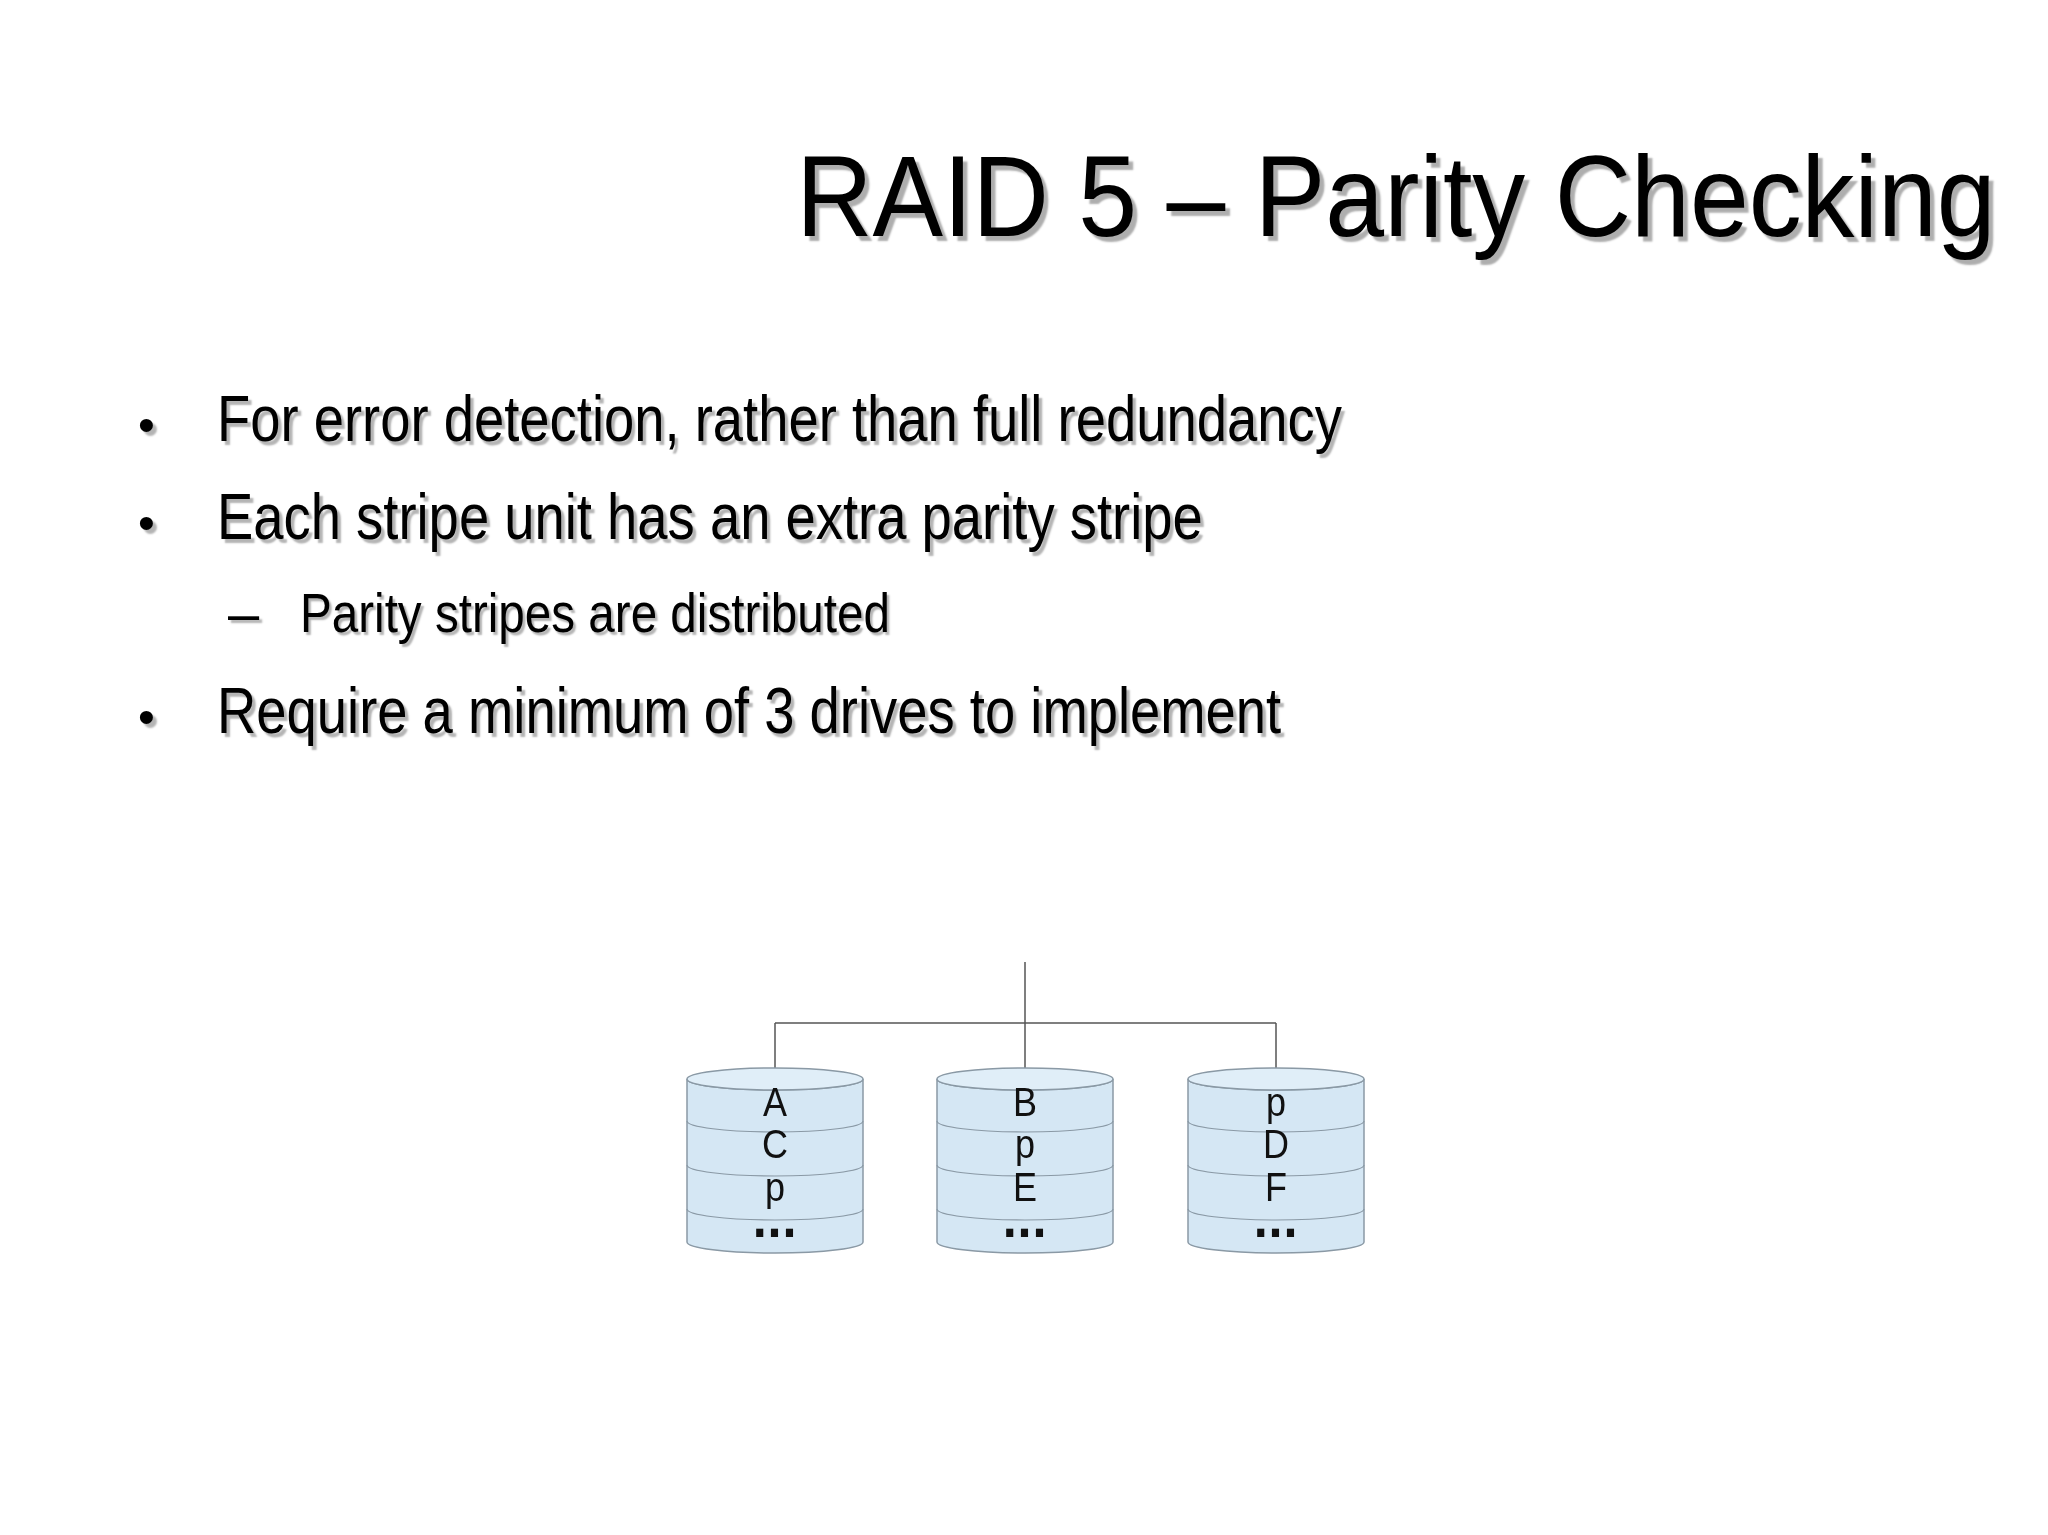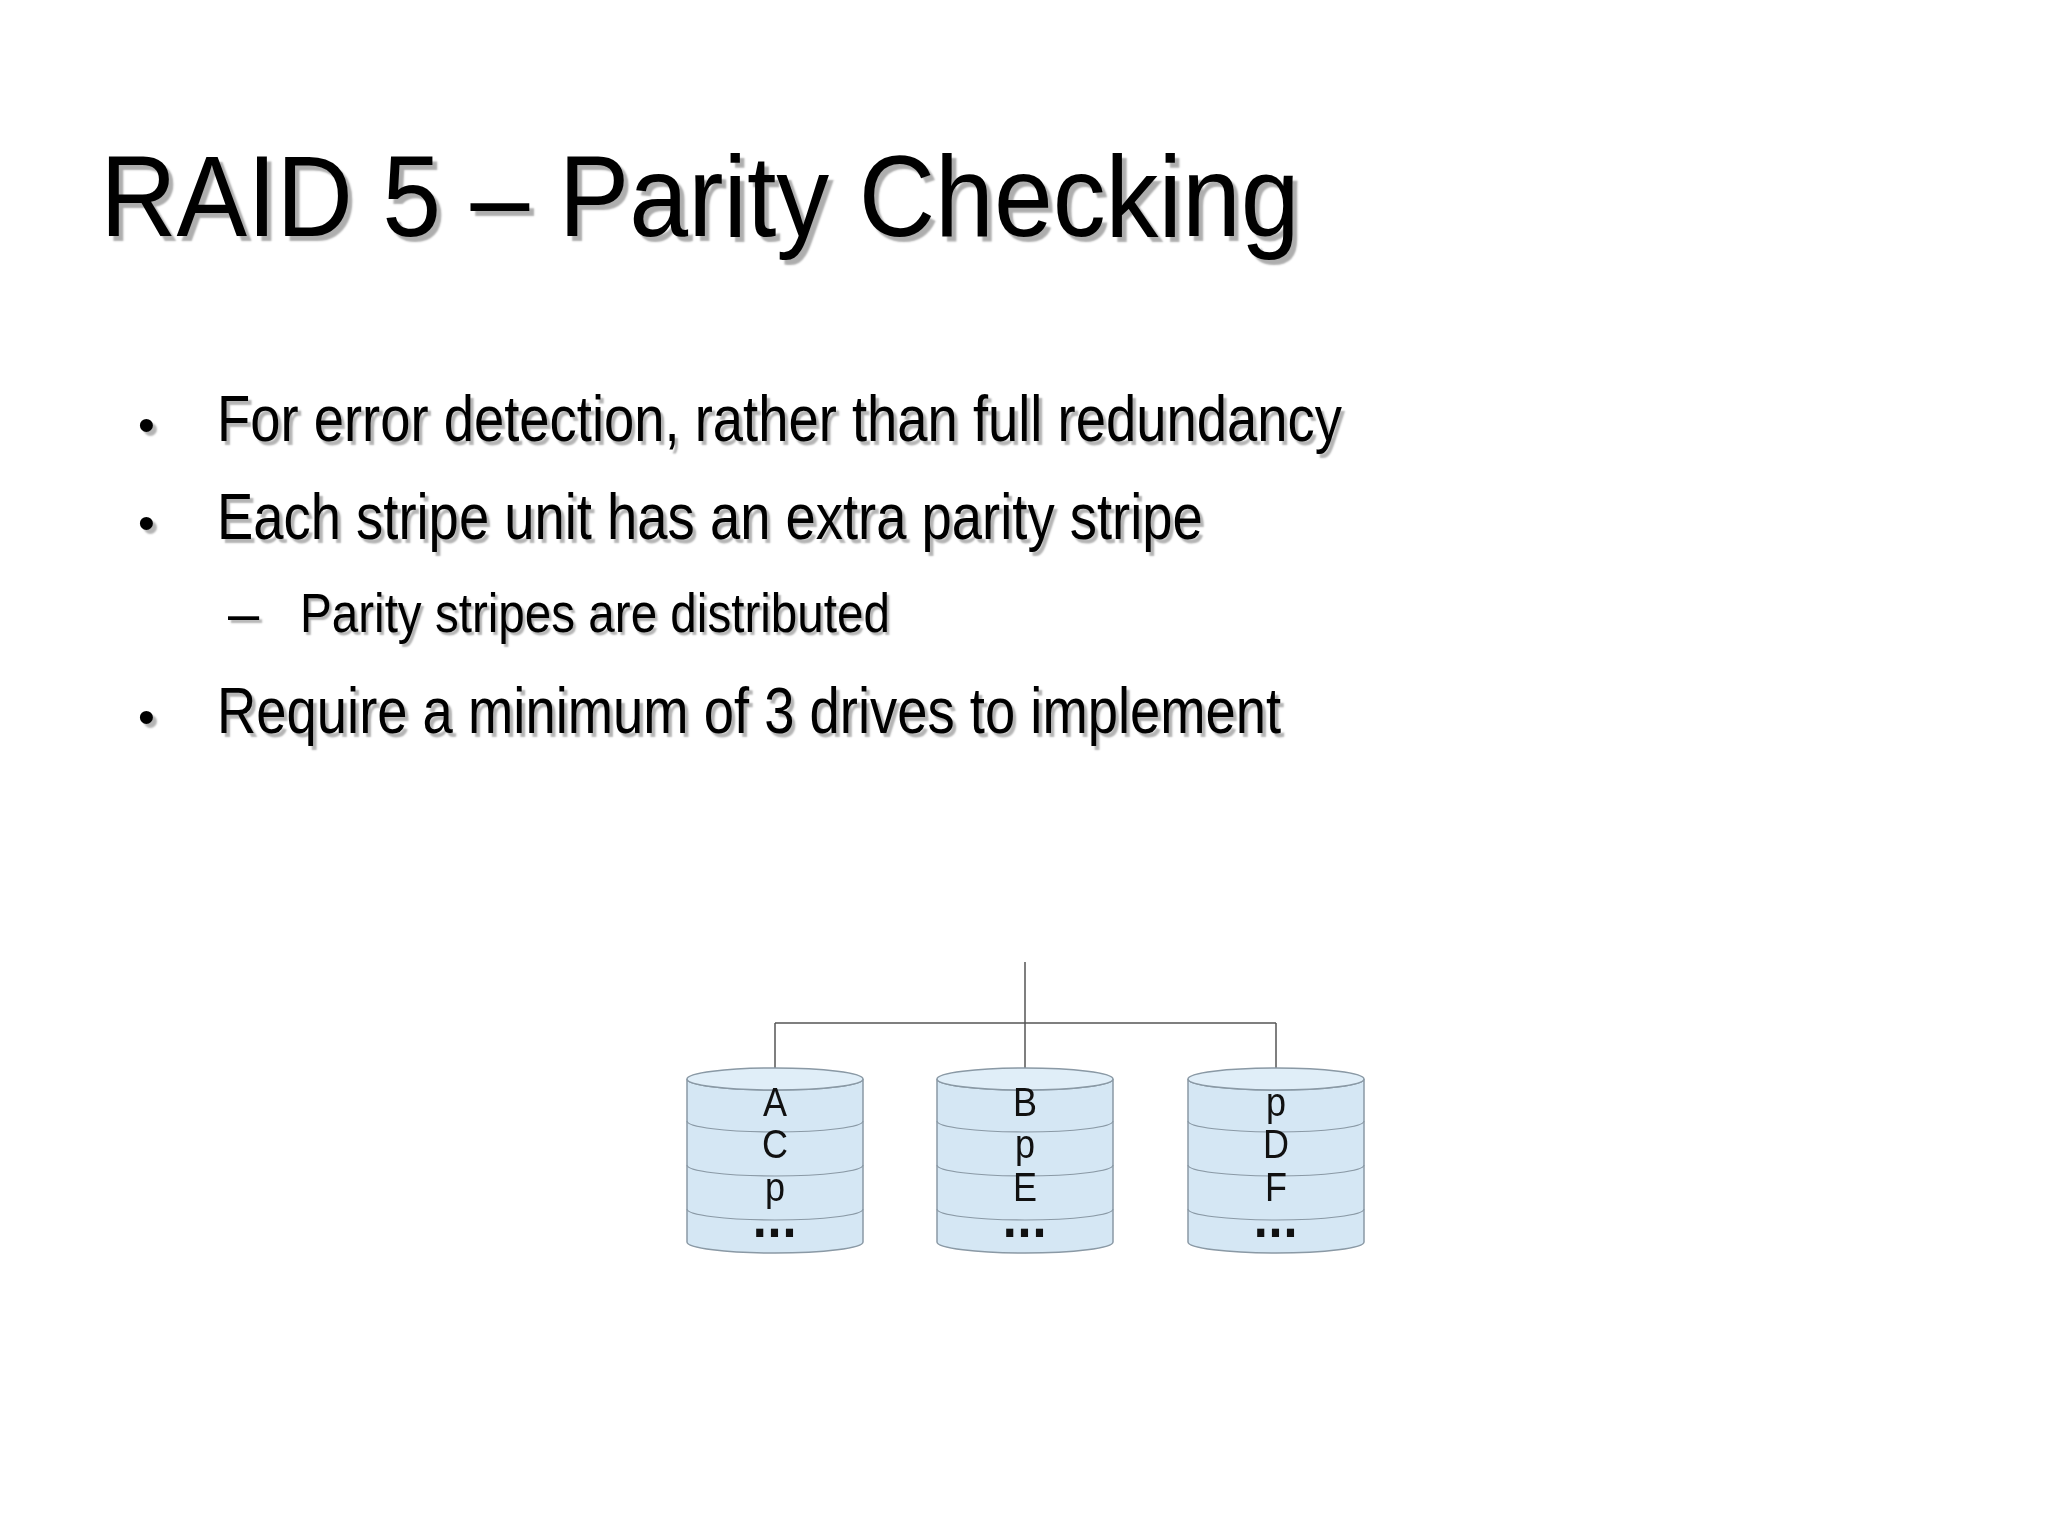--- a/index.html
+++ b/index.html
@@ -10,21 +10,21 @@
     overflow:hidden;
     font-family:"Liberation Sans",sans-serif;
     color:#000;
   }
   
   .cond{display:inline-block;transform:scaleX(0.85);transform-origin:left center;white-space:nowrap;}
 
   .title{
     position:absolute;top:125px;left:0;width:2048px;
     box-sizing:border-box;padding-left:48px;
-    margin:0;text-align:left;
+    margin:0;text-align:right;
     font-size:115px;font-weight:400;line-height:1.25;
     text-shadow:5px 5px 2px #aeaeae;
   }
   .title .cond{transform:scaleX(0.92);transform-origin:center center;}
 
   .bullet{
     position:absolute;
     display:flex;align-items:baseline;
     line-height:1.3;
     text-shadow:4px 4px 2px #b4b4b4;

